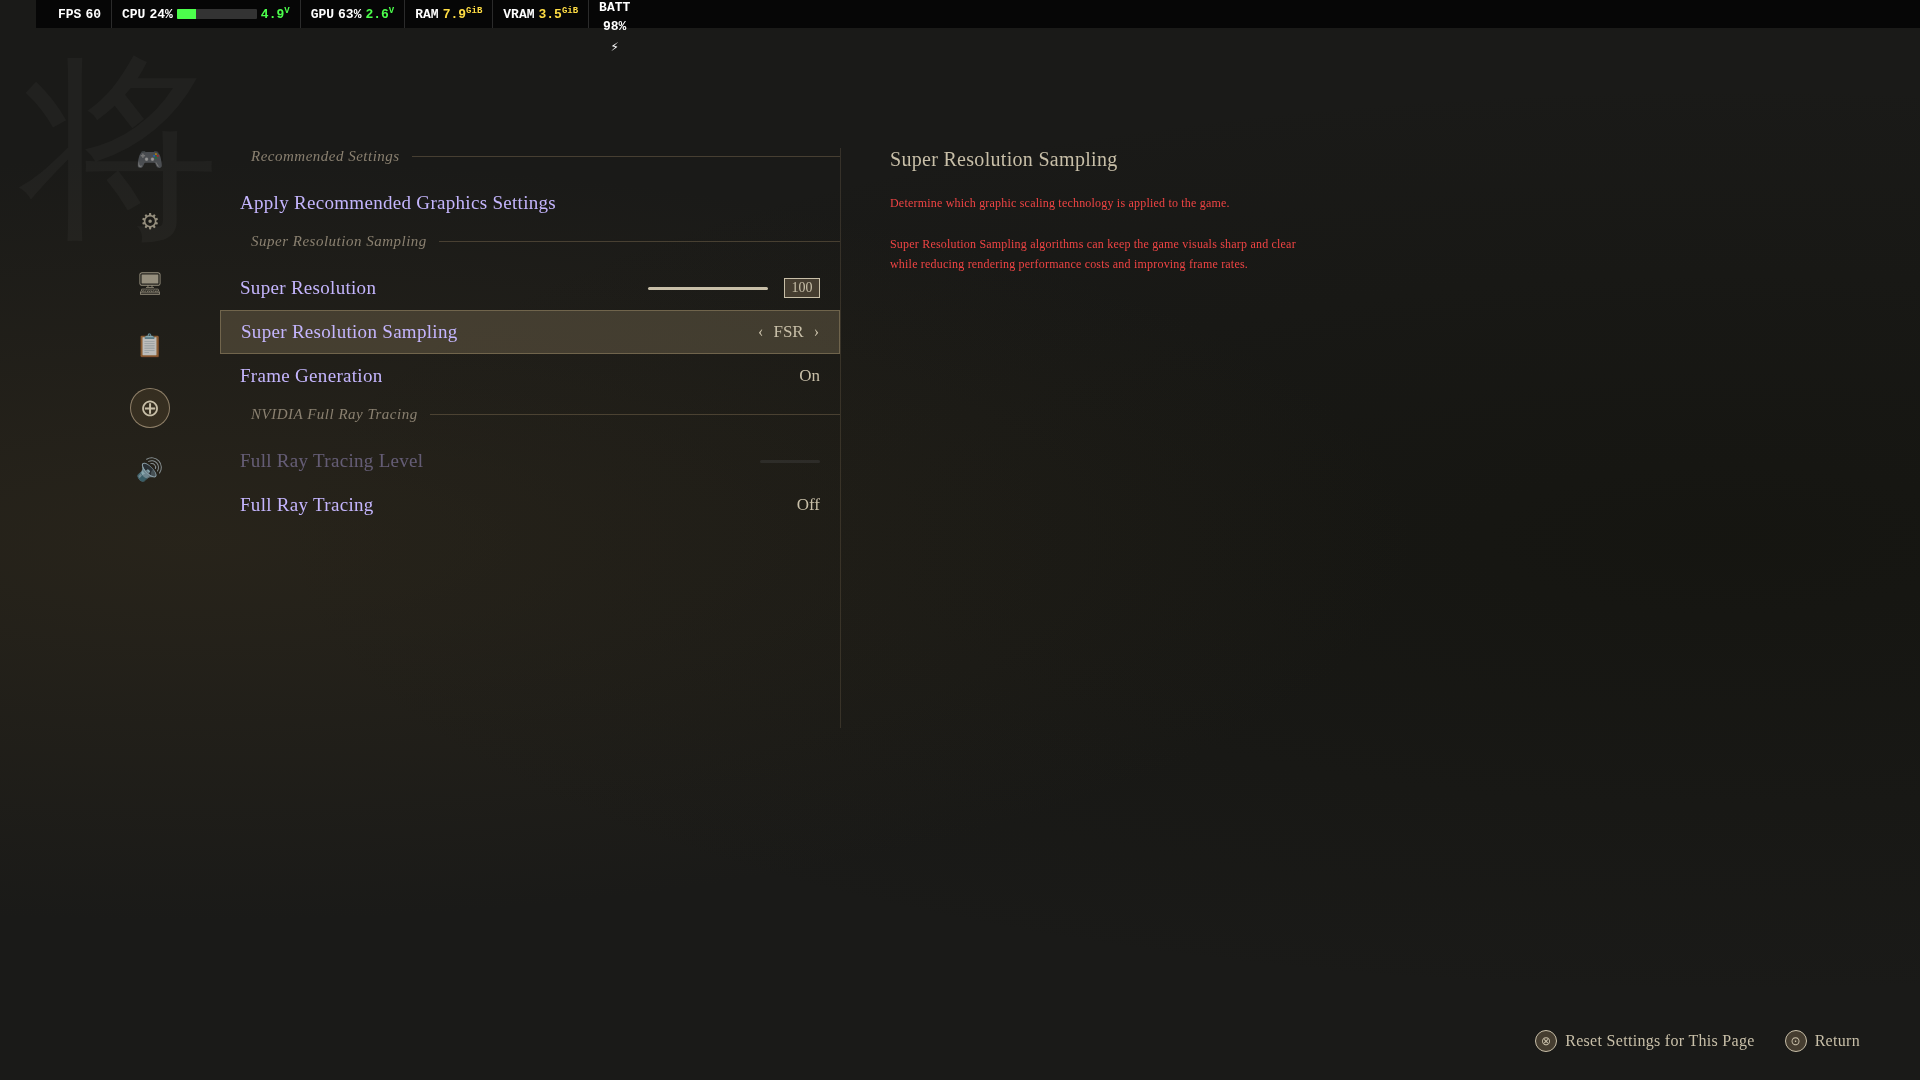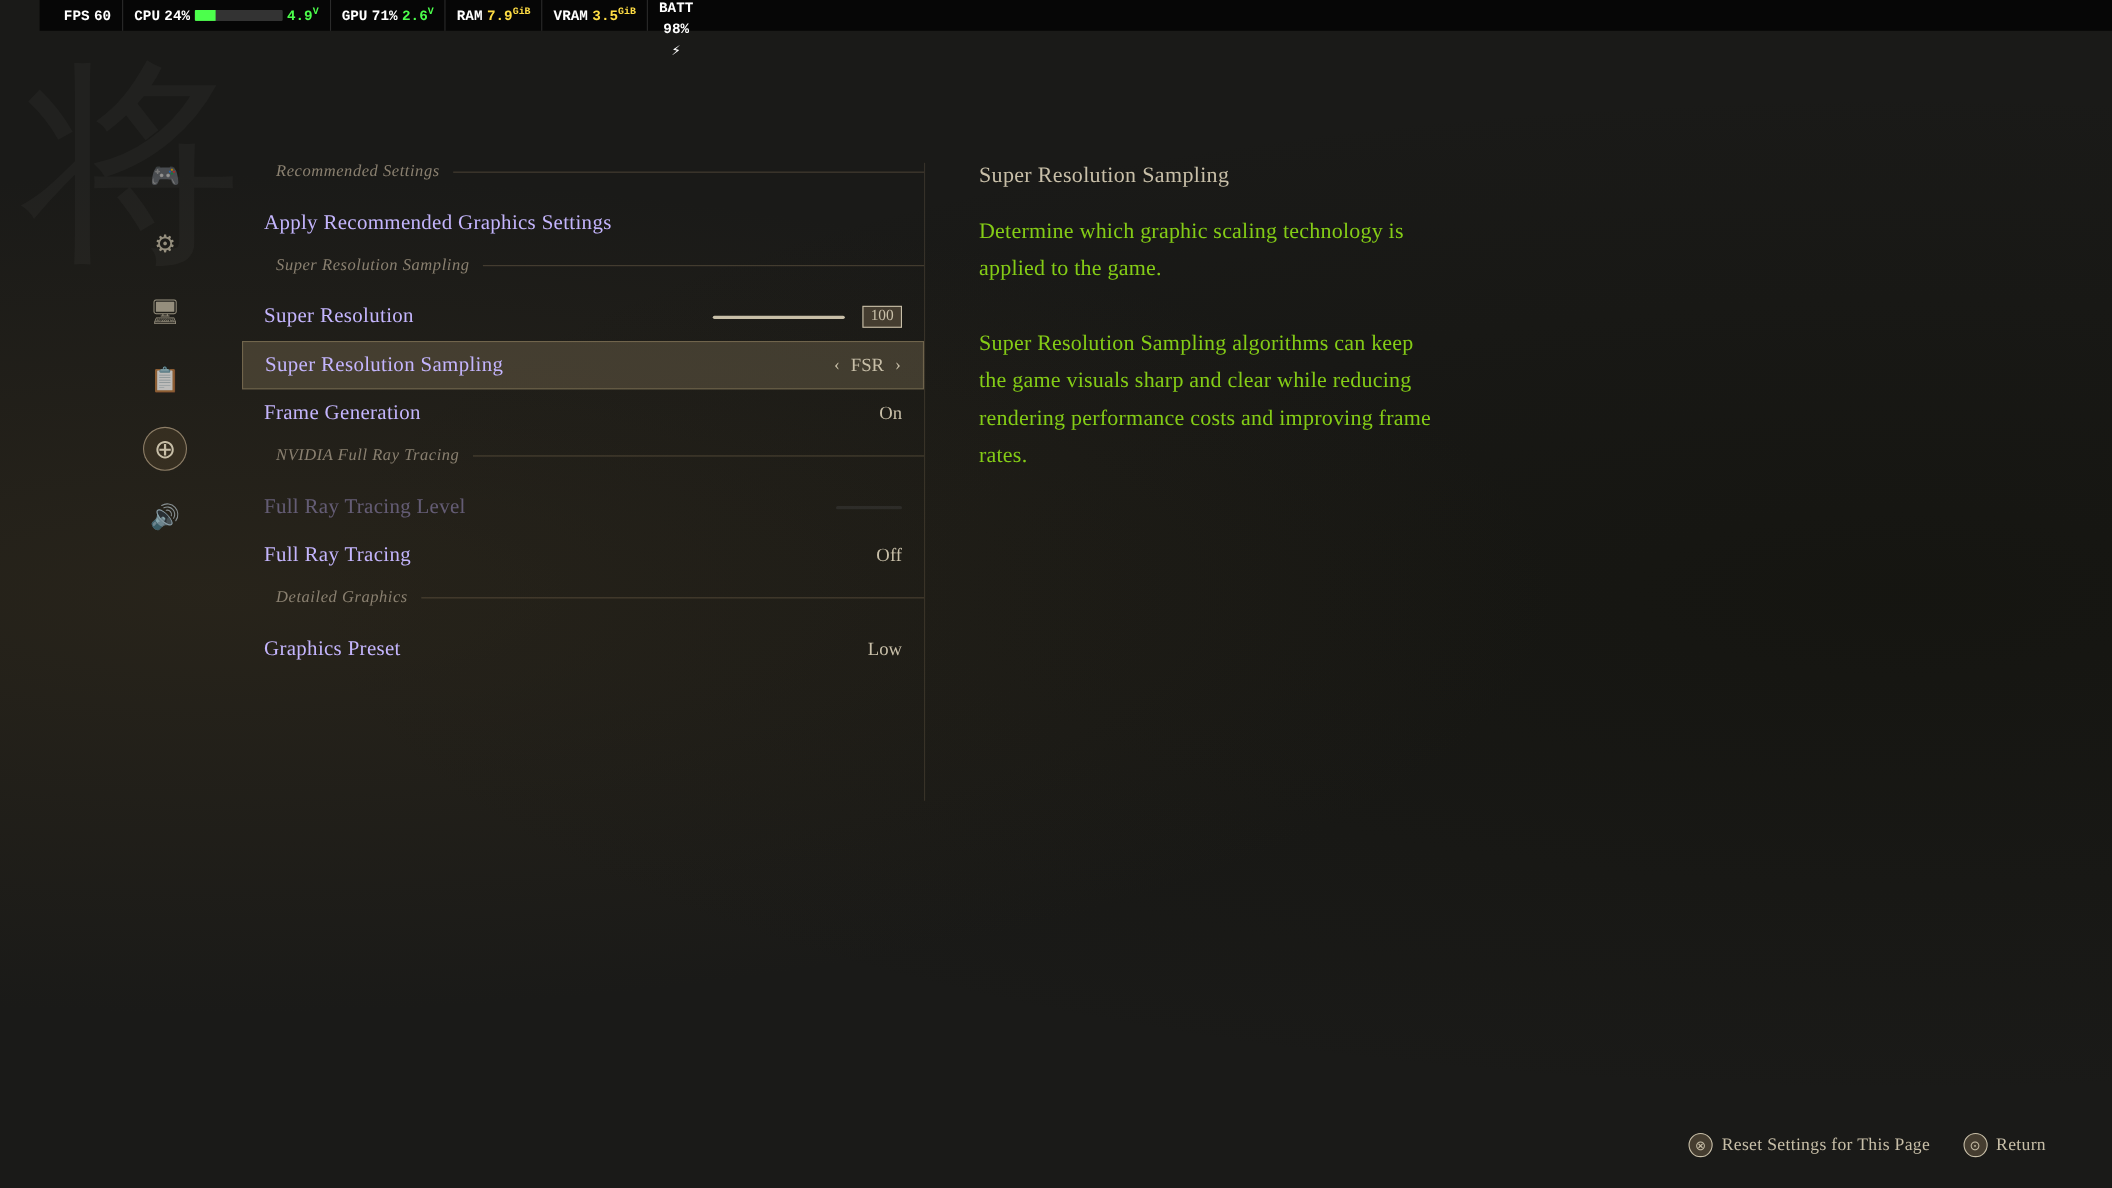--- a/index.html
+++ b/index.html
@@ -232,22 +232,22 @@
 
     .info-title {
       font-size: 20px;
       color: #c8bfa8;
       margin-bottom: 22px;
       font-weight: normal;
       letter-spacing: 0.3px;
     }
 
     .info-description {
-      font-size: 20px;
-      color: #84cc16;
+      font-size: 12px;
+      color: #ef4444;
       line-height: 1.7;
       letter-spacing: 0.2px;
     }
 
     
     .bottom-controls {
       position: absolute;
       bottom: 28px;
       right: 60px;
       display: flex;
@@ -311,21 +311,21 @@
     <span class="hud-value-white">24%</span>
     <div class="hud-bar-graph">
       <div class="hud-bar-fill" style="width:24%"></div>
     </div>
     <span class="hud-value-green">
       <span>4.9</span><sup style="font-size:9px;color:#4cff4c">V</sup>
     </span>
   </div>
   <div class="hud-segment">
     <span class="hud-label">GPU</span>
-    <span class="hud-value-white">71%</span>
+    <span class="hud-value-white">63%</span>
     <span class="hud-value-green">
       <span>2.6</span><sup style="font-size:9px;color:#4cff4c">V</sup>
     </span>
   </div>
   <div class="hud-segment">
     <span class="hud-label">RAM</span>
     <span class="hud-value-yellow">
       <span>7.9</span><sup style="font-size:9px;color:#ffdd44">GiB</sup>
     </span>
   </div>
@@ -421,33 +421,20 @@
       </div>
 
       <div class="setting-row">
         <span class="setting-name">Full Ray Tracing</span>
         <div class="setting-value">
           <span>Off</span>
         </div>
       </div>
     </div>
 
-    <div class="section-block">
-      <div class="section-header">
-        <span class="section-title">Detailed Graphics</span>
-        <div class="section-line"></div>
-      </div>
-
-      <div class="setting-row">
-        <span class="setting-name">Graphics Preset</span>
-        <div class="setting-value">
-          <span>Low</span>
-        </div>
-      </div>
-    </div>
 
   </div>
 </div>
 
 <div class="info-panel">
   <div class="info-title">Super Resolution Sampling</div>
   <div class="info-description">
     <span>Determine which graphic scaling technology is applied to the game.</span>
     <br><br>
     <span>Super Resolution Sampling algorithms can keep the game visuals sharp and clear while reducing rendering performance costs and improving frame rates.</span>

